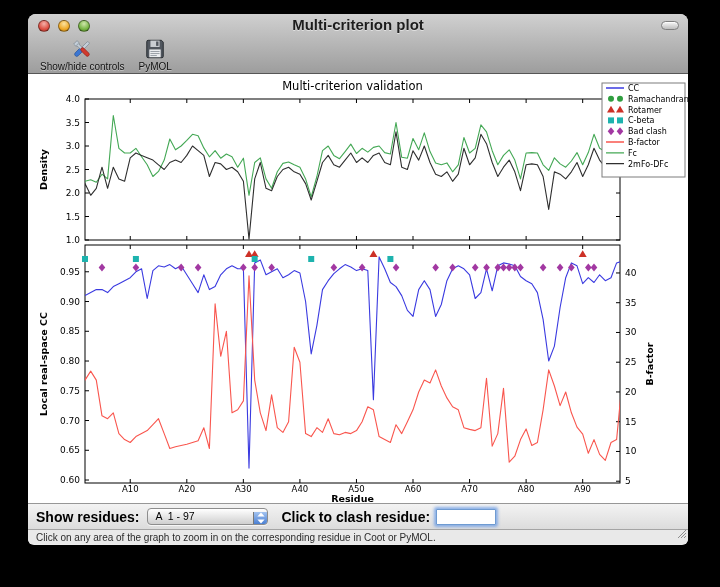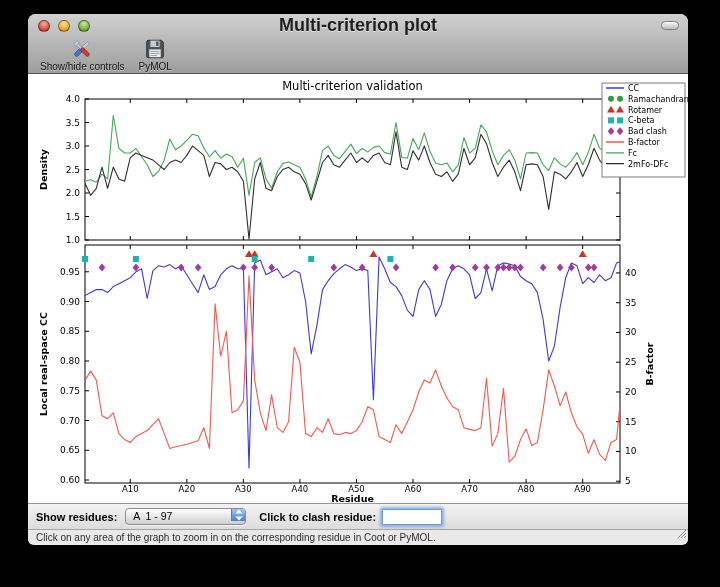--- a/index.html
+++ b/index.html
@@ -1,37 +1,37 @@
 <!DOCTYPE html>
 <html><head>
 <meta charset="utf-8">
 <style>
   html,body{margin:0;padding:0;background:#000;}
   *{box-sizing:border-box;}
   .screen{position:relative;width:720px;height:587px;background:#000;overflow:hidden;font-family:"Liberation Sans",sans-serif;}
   .window{position:absolute;left:28px;top:14px;width:660px;height:531px;border-radius:8px 8px 6px 6px;overflow:hidden;background:#ececec;box-shadow:0 12px 28px rgba(0,0,0,.7);}
   .header{background:linear-gradient(#d0d0d0,#9d9d9d);border-bottom:1px solid #565656;height:60px;position:relative;}
   .titlebar{height:22px;position:relative;}
-  .title{text-align:center;font-size:18px;font-weight:bold;line-height:22px;color:#1d1d1d;text-shadow:0 1px 0 rgba(255,255,255,.5);}
+  .title{text-align:center;font-size:15px;font-weight:bold;line-height:22px;color:#1d1d1d;text-shadow:0 1px 0 rgba(255,255,255,.5);}
   .traffic{position:absolute;left:10px;top:6px;display:flex;}
   .tl{width:12px;height:12px;border-radius:50%;margin-right:8px;border:1px solid rgba(0,0,0,.4);}
   .tl.red{background:radial-gradient(circle at 50% 28%,#f4b0a8,#dd4f43 62%,#9e2f24);}
   .tl.yellow{background:radial-gradient(circle at 50% 28%,#fbe2a0,#efa928 62%,#a06a0c);}
   .tl.green{background:radial-gradient(circle at 50% 28%,#cfe6ab,#77b544 62%,#45721d);}
   .lozenge{position:absolute;right:9px;top:7px;width:18px;height:9px;border-radius:5px;background:linear-gradient(#f7f7f7,#bdbdbd);border:1px solid #7f7f7f;box-shadow:inset 0 1px 1px rgba(255,255,255,.8);}
   .toolbar{height:37px;display:flex;align-items:flex-start;padding:0 0 0 12px;}
   .tool-btn{display:flex;flex-direction:column;align-items:center;margin-right:14px;cursor:default;}
   .tool-icon{height:25px;display:flex;align-items:center;justify-content:center;}
   .tool-label{font-size:10px;color:#111;text-shadow:0 1px 0 rgba(255,255,255,.4);white-space:nowrap;}
   .figure{position:relative;height:429px;background:#ffffff;}
   .figure svg{position:absolute;left:0;top:0;}
   .controls-row{height:26px;background:linear-gradient(#f3f3f3,#dcdcdc);border-top:1px solid #979797;display:flex;align-items:center;}
-  .ctl-label{font-size:11px;font-weight:bold;color:#000;}
+  .ctl-label{font-size:14px;font-weight:bold;color:#000;}
   .lbl-show{margin-left:8px;}
-  .select{display:flex;align-items:flex-start;width:121px;height:17px;margin-left:8px;border:1px solid #8d8d8d;border-radius:4px;background:linear-gradient(#ffffff,#cfcfcf);overflow:hidden;box-shadow:0 1px 0 rgba(255,255,255,.7);}
+  .select{display:flex;align-items:flex-end;width:121px;height:17px;margin-left:8px;border:1px solid #8d8d8d;border-radius:4px;background:linear-gradient(#ffffff,#cfcfcf);overflow:hidden;box-shadow:0 1px 0 rgba(255,255,255,.7);}
   .select-value{flex:1;font-size:10.5px;line-height:15px;padding-left:7px;color:#000;white-space:pre;}
   .stepper{width:14px;background:linear-gradient(#a3c3f0,#4b80d3);border-left:1px solid #777;display:flex;flex-direction:column;align-items:center;justify-content:center;}
   .lbl-zoom{margin-left:13px;}
   .zoom-input{width:60px;height:16px;margin-left:6px;border:1px solid #6f9bd1;border-radius:1px;outline:none;box-shadow:0 0 3px 2px rgba(105,155,230,.75);font:11px "Liberation Sans",sans-serif;padding:0 3px;}
   .statusbar{height:15px;background:#e9e9e9;border-top:1px solid #a4a4a4;display:flex;align-items:center;position:relative;}
   .status-text{font-size:10px;color:#2c2c2c;margin-left:8px;white-space:nowrap;}
   .grip{position:absolute;right:1px;bottom:1px;}
 </style>
 </head>
 <body>

